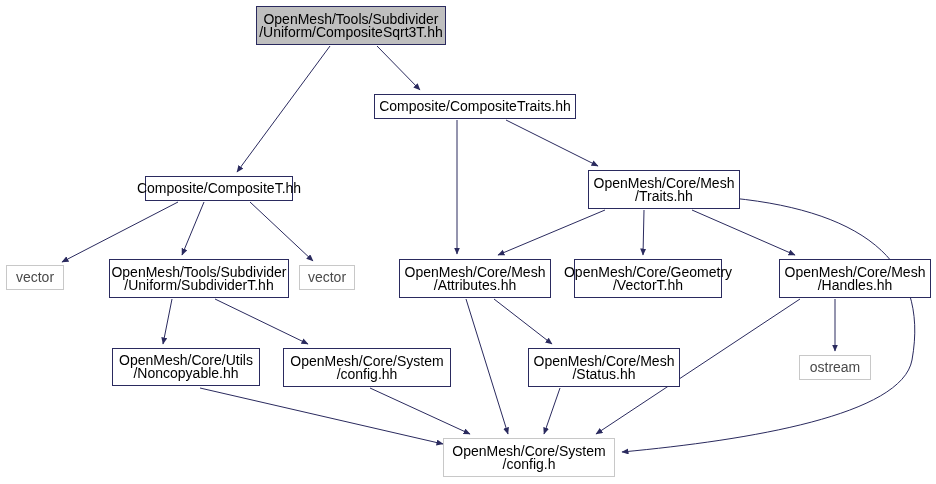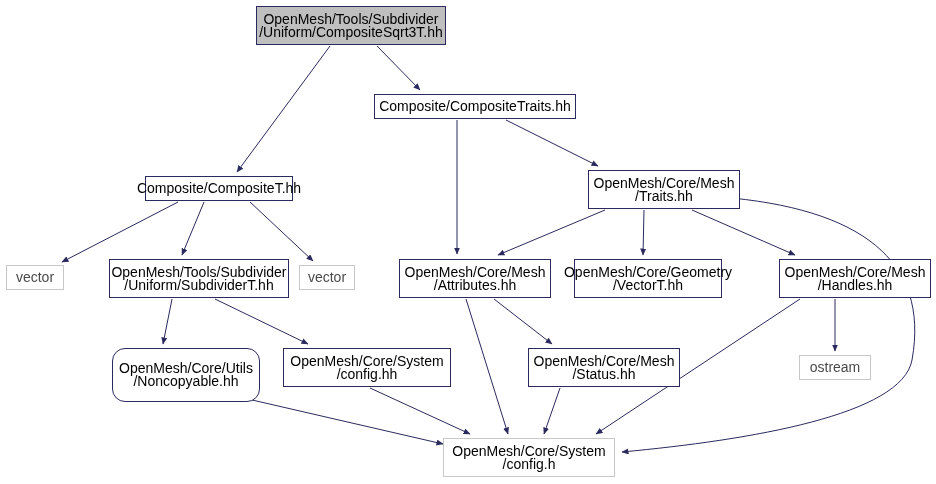--- a/index.html
+++ b/index.html
@@ -98,20 +98,20 @@
       <div class="node root" style="left: 256px; top: 6px; width: 190px; height: 39px;"><span>OpenMesh/Tools/Subdivider</span><span>/Uniform/CompositeSqrt3T.hh</span></div>
       <div class="node box" style="left: 354px; top: 94px; width: 202px; height: 25px;"><span>Composite/CompositeTraits.hh</span></div>
       <div class="node box" style="left: 125px; top: 176px; width: 148px; height: 25px;"><span>Composite/CompositeT.hh</span></div>
       <div class="node box" style="left: 568px; top: 170px; width: 152px; height: 39px;"><span>OpenMesh/Core/Mesh</span><span>/Traits.hh</span></div>
       <div class="node plain" style="left: 6px; top: 265px; width: 58px; height: 25px;"><span>vector</span></div>
       <div class="node box" style="left: 89px; top: 259px; width: 180px; height: 39px;"><span>OpenMesh/Tools/Subdivider</span><span>/Uniform/SubdividerT.hh</span></div>
       <div class="node plain" style="left: 299px; top: 265px; width: 56px; height: 25px;"><span>vector</span></div>
       <div class="node box" style="left: 379px; top: 259px; width: 152px; height: 39px;"><span>OpenMesh/Core/Mesh</span><span>/Attributes.hh</span></div>
       <div class="node box" style="left: 554px; top: 259px; width: 148px; height: 39px;"><span>OpenMesh/Core/Geometry</span><span>/VectorT.hh</span></div>
       <div class="node box" style="left: 759px; top: 259px; width: 152px; height: 39px;"><span>OpenMesh/Core/Mesh</span><span>/Handles.hh</span></div>
-      <div class="node box" style="left: 92px; top: 348px; width: 148px; height: 54px; border-radius: 13px;"><span>OpenMesh/Core/Utils</span><span>/Noncopyable.hh</span></div>
+      <div class="node box" style="left: 92px; top: 348px; width: 148px; height: 38px;"><span>OpenMesh/Core/Utils</span><span>/Noncopyable.hh</span></div>
       <div class="node box" style="left: 263px; top: 348px; width: 168px; height: 39px;"><span>OpenMesh/Core/System</span><span>/config.hh</span></div>
       <div class="node box" style="left: 508px; top: 348px; width: 152px; height: 39px;"><span>OpenMesh/Core/Mesh</span><span>/Status.hh</span></div>
       <div class="node plain" style="left: 799px; top: 355px; width: 72px; height: 25px;"><span>ostream</span></div>
       <div class="node target" style="left: 443px; top: 438px; width: 172px; height: 39px;"><span>OpenMesh/Core/System</span><span>/config.h</span></div>
     </div>
 
 </div>
 
 </body></html>

